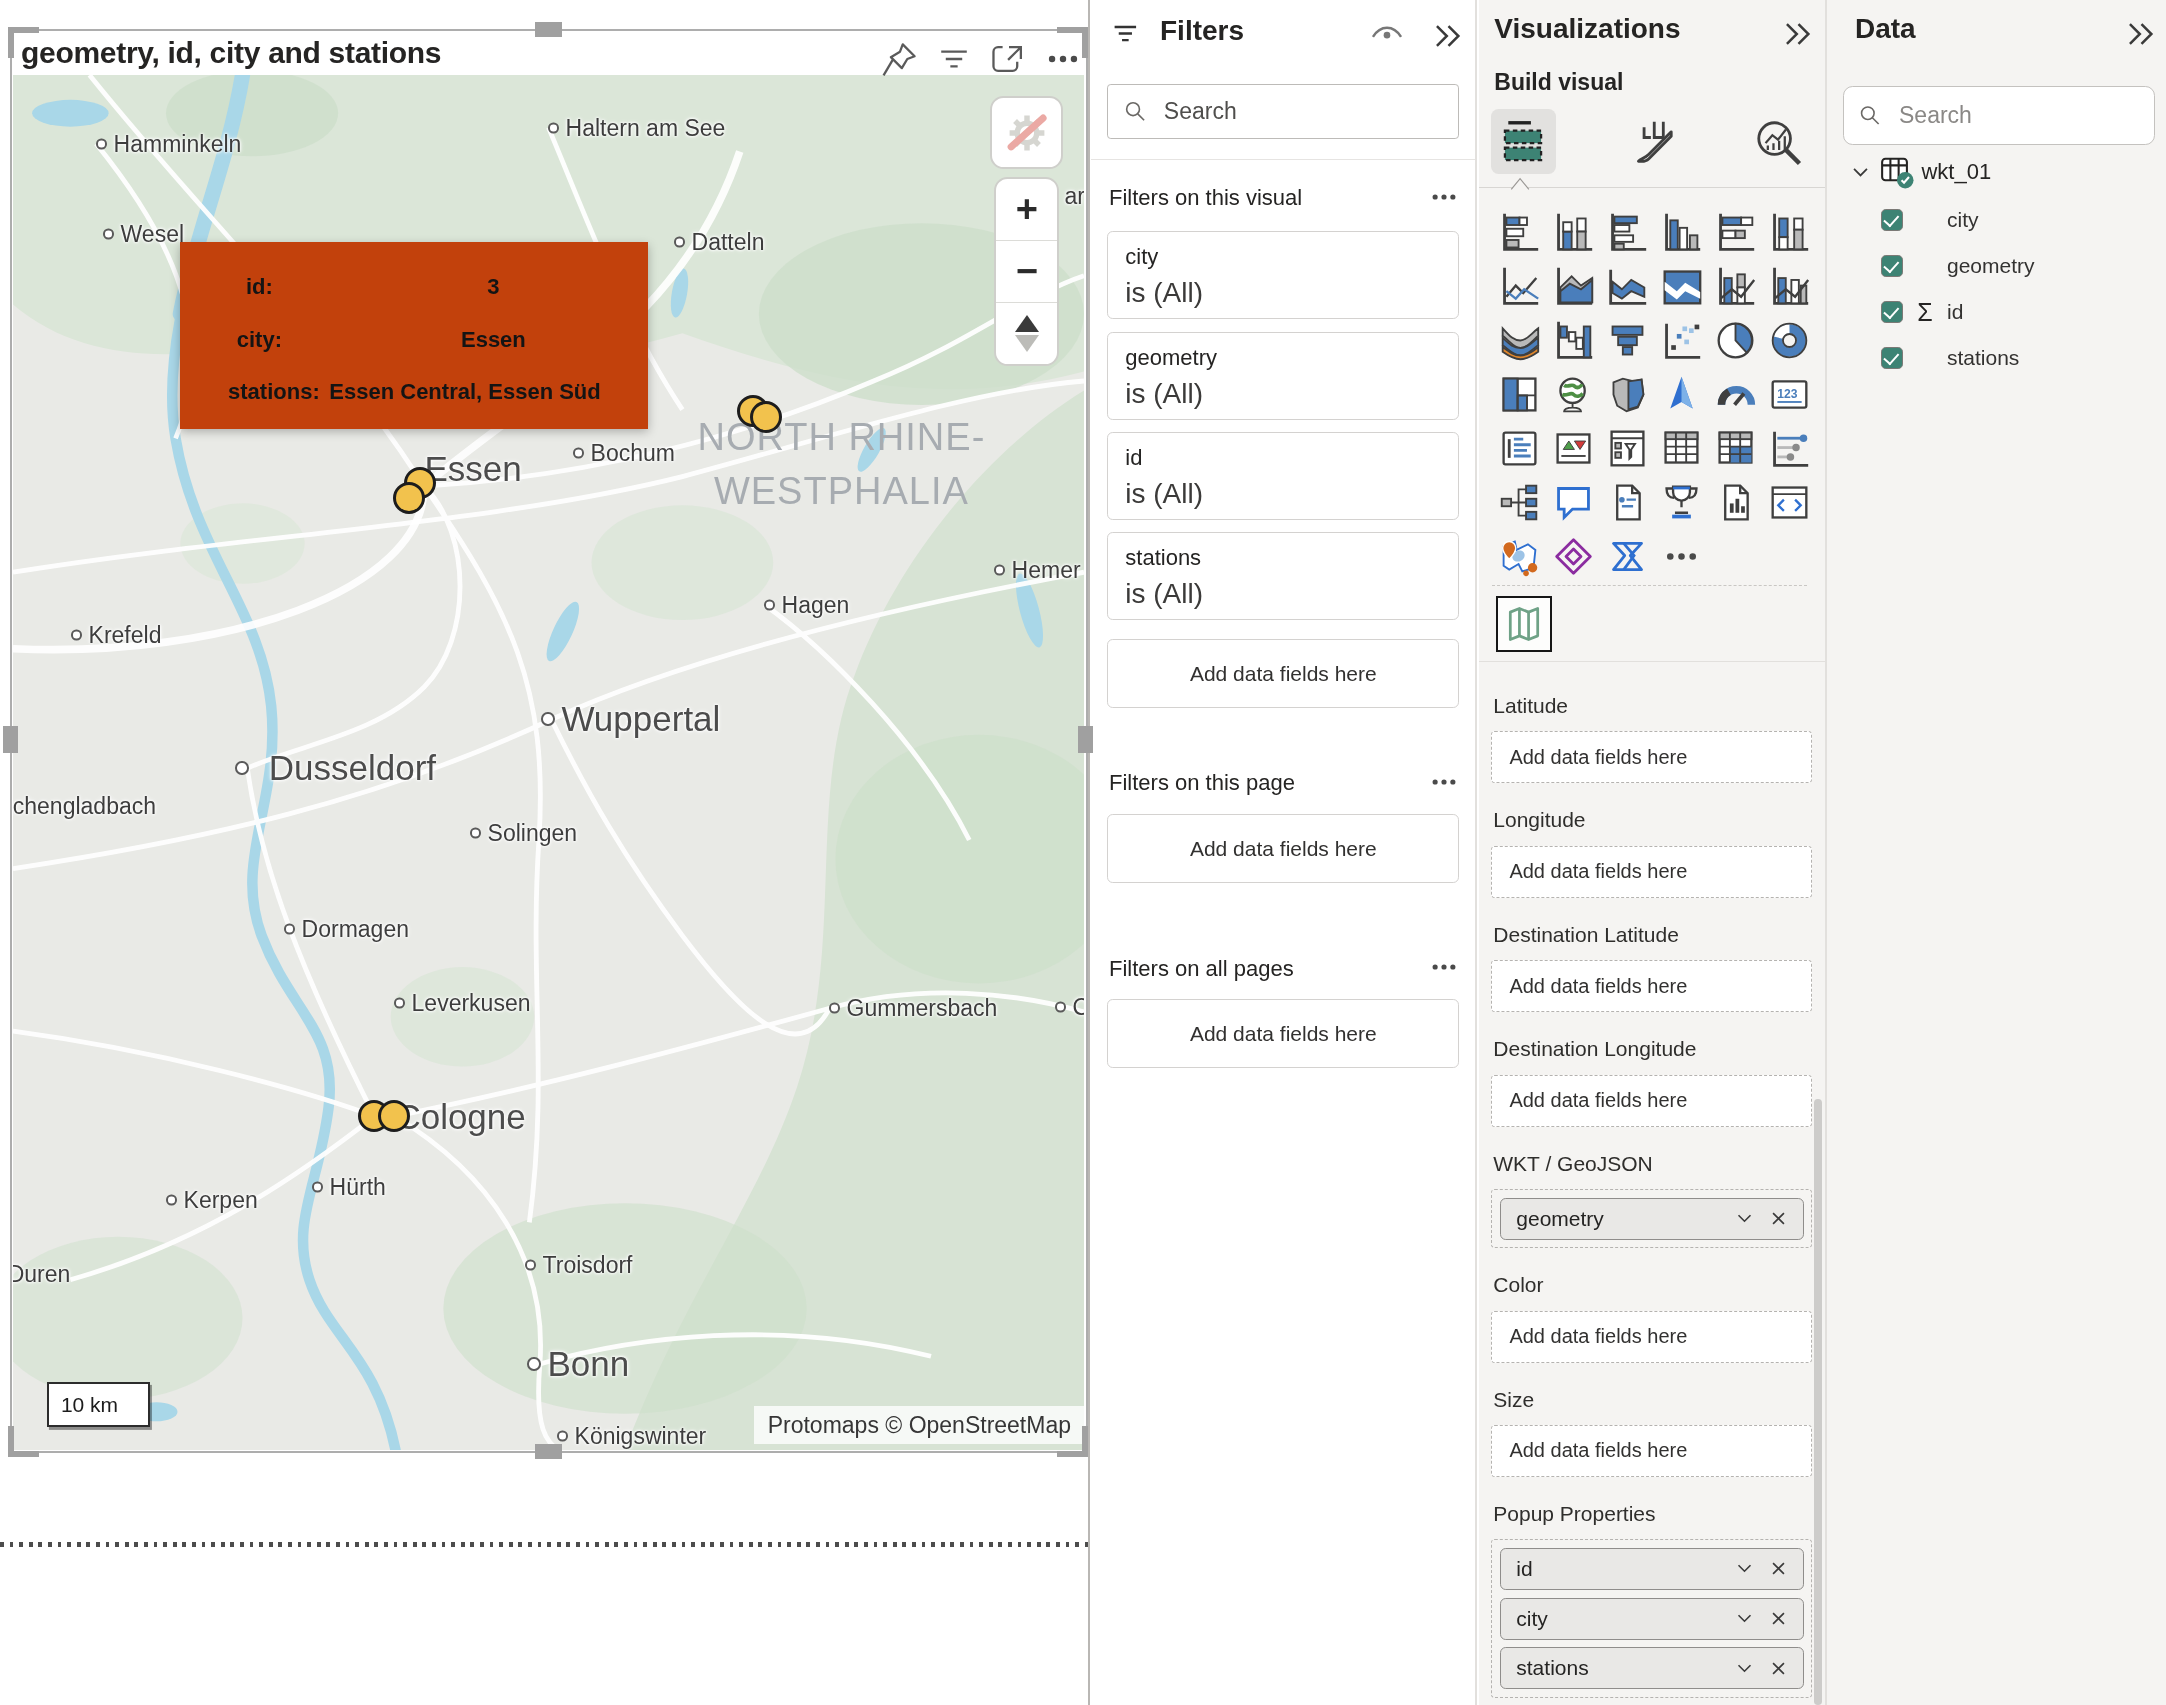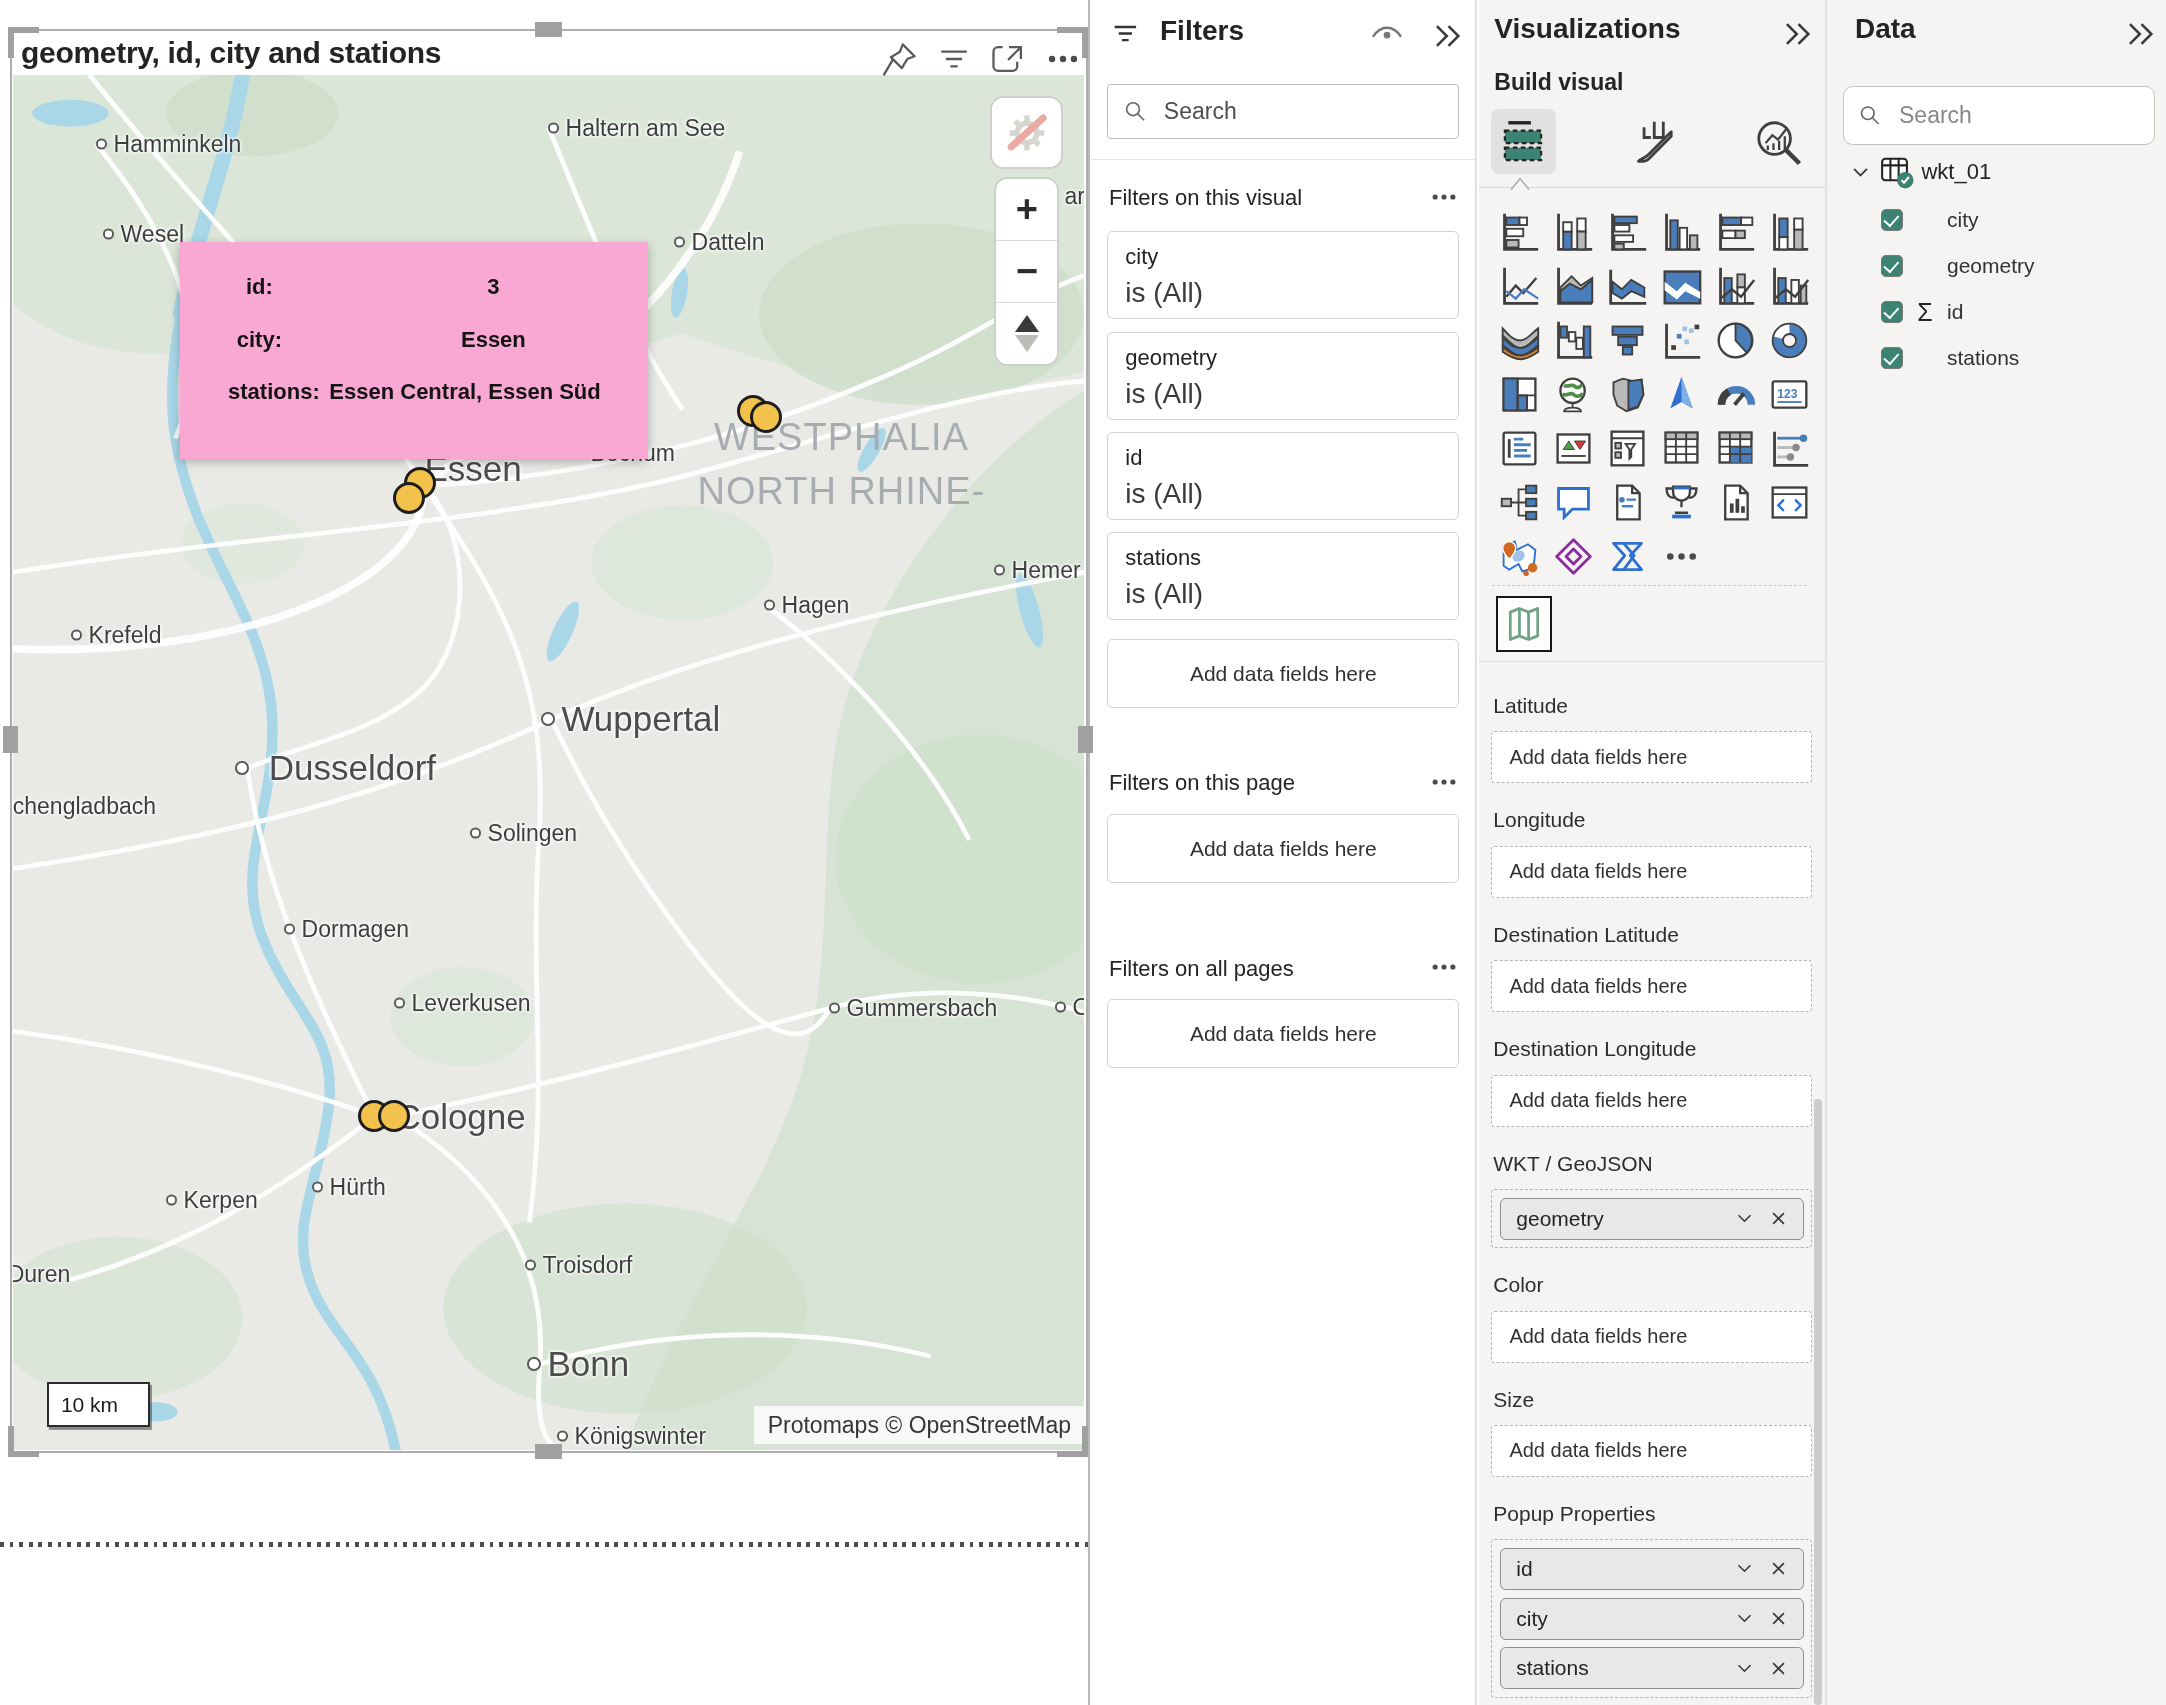--- a/index.html
+++ b/index.html
@@ -22,21 +22,21 @@
   .town,.city{position:absolute;display:flex;align-items:center;gap:6.7px;white-space:nowrap;transform:translateY(-50%);
     text-shadow:0 0 2.9px #fff,0 0 2.9px #fff,0 0 4.8px #fff;z-index:5;}
   .town{font-size:23px;color:#3d3d3d;}
   .city{font-size:35px;color:#4c4c4c;}
   .dot{flex:none;width:10.5px;height:10.5px;border:2.9px solid #5a5a5a;border-radius:50%;background:#fff;box-sizing:border-box;}
   .city .dot{width:13.4px;height:13.4px;}
   #region-label{left:656px;top:335px;width:344px;text-align:center;font-size:38px;line-height:54px;color:#a7acb1;letter-spacing:1px;z-index:4;}
   .marker{position:absolute;width:32px;height:32px;border-radius:50%;background:#F2C24D;border:3.8px solid #1d1d1d;box-sizing:border-box;transform:translate(-50%,-50%);z-index:8;cursor:pointer;}
 
   
-  #map-tooltip{left:167px;top:167px;width:468px;height:217px;background:#f9a8d4;box-shadow:0 2.9px 9.6px rgba(0,0,0,.28);z-index:20;}
+  #map-tooltip{left:167px;top:167px;width:468px;height:187px;background:#c2410c;box-shadow:0 2.9px 9.6px rgba(0,0,0,.28);z-index:20;}
   #tooltip-tail{position:absolute;left:202px;top:206px;width:0;height:0;border-left:25px solid transparent;border-right:25px solid transparent;border-top:34px solid #fff;filter:drop-shadow(0 2.9px 2.9px rgba(0,0,0,.15));}
   .tt-row{position:absolute;left:0;width:100%;height:48px;display:flex;align-items:center;font-weight:bold;font-size:22px;color:#141414;}
   .tt-label{width:158px;text-align:center;}
   .tt-value{flex:1;text-align:center;}
   #tt-row-wide{justify-content:center;gap:9.6px;}
 
   
   .map-btn-group{position:absolute;background:#fff;border:2.9px solid #cfcfcb;border-radius:13.4px;z-index:15;}
   #gear-btn{left:977px;top:21px;width:69px;height:69px;display:flex;align-items:center;justify-content:center;}
   #gear-slash{position:absolute;width:50px;height:6.7px;background:#eba9a4;border-radius:3.8px;transform:rotate(-42deg);}
@@ -190,22 +190,22 @@
         <path d="M87 72c63 78 133 188 83 308"></path>
         <path d="M551 1348c99-28 249-48 409-8"></path>
       </g>
       <g stroke="#ffffff" stroke-width="8" fill="none" opacity="0.9">
         <path d="M0 600c220 10 430-60 430-170"></path>
         <path d="M430 430C560 320 700 260 760 80"></path>
       </g>
     </svg>
 
     <div class="abs" id="region-label">
+      <div>NORTH RHINE-</div>
       <div>WESTPHALIA</div>
-      <div>NORTH RHINE-</div>
     </div>
 
     <div>
 
         <div class="town" style="left: 83px; top: 69px;">
           <span class="dot"></span>
           <span>Hamminkeln</span>
         </div>
 
         <div class="town" style="left: 535px; top: 53px;">

